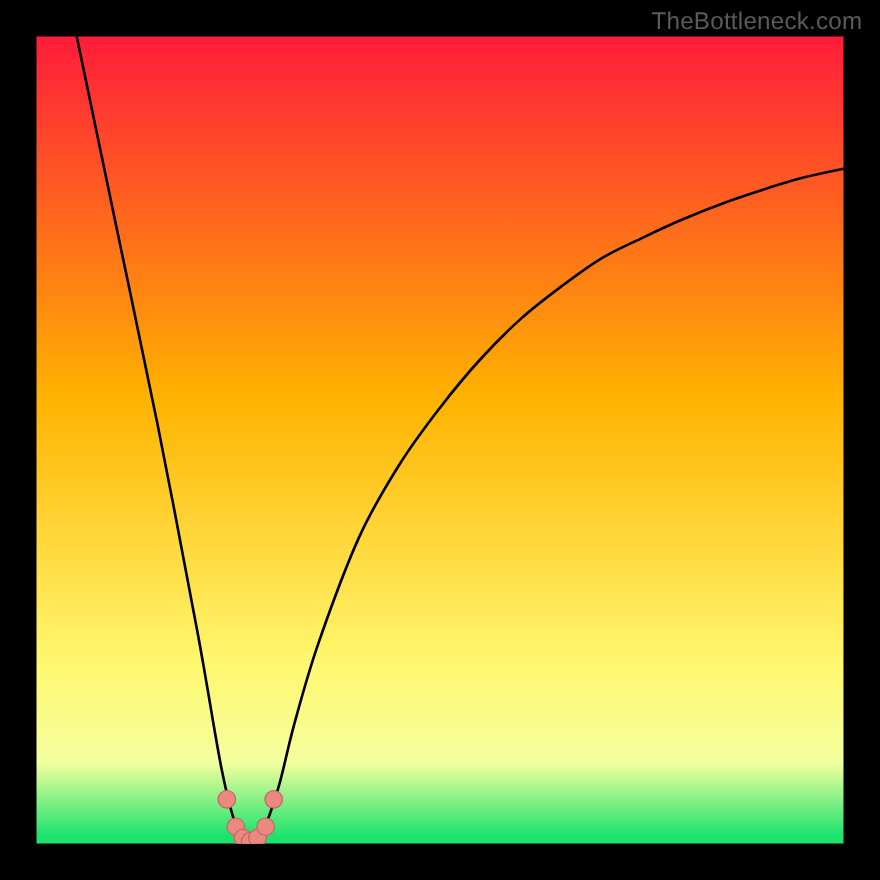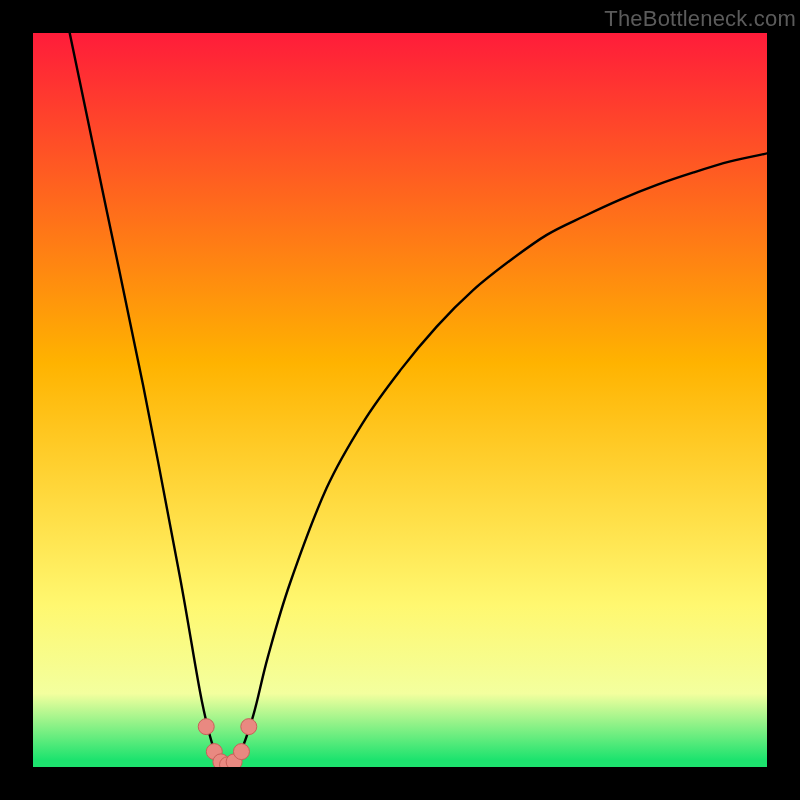--- a/index.html
+++ b/index.html
@@ -21,21 +21,21 @@
   .plot-bg {
     position: absolute;
     left: 0;
     top: 0;
     width: 734px;
     height: 734px;
   }
   .watermark {
     position: absolute;
     top: 6px;
-    right: 4px;
+    right: 16px;
     color: #5b5b5b;
     font-size: 22px;
     font-weight: 500;
     letter-spacing: 0.2px;
   }
   .curve-layer {
     position: absolute;
     left: 33px;
     top: 33px;
     width: 734px;

